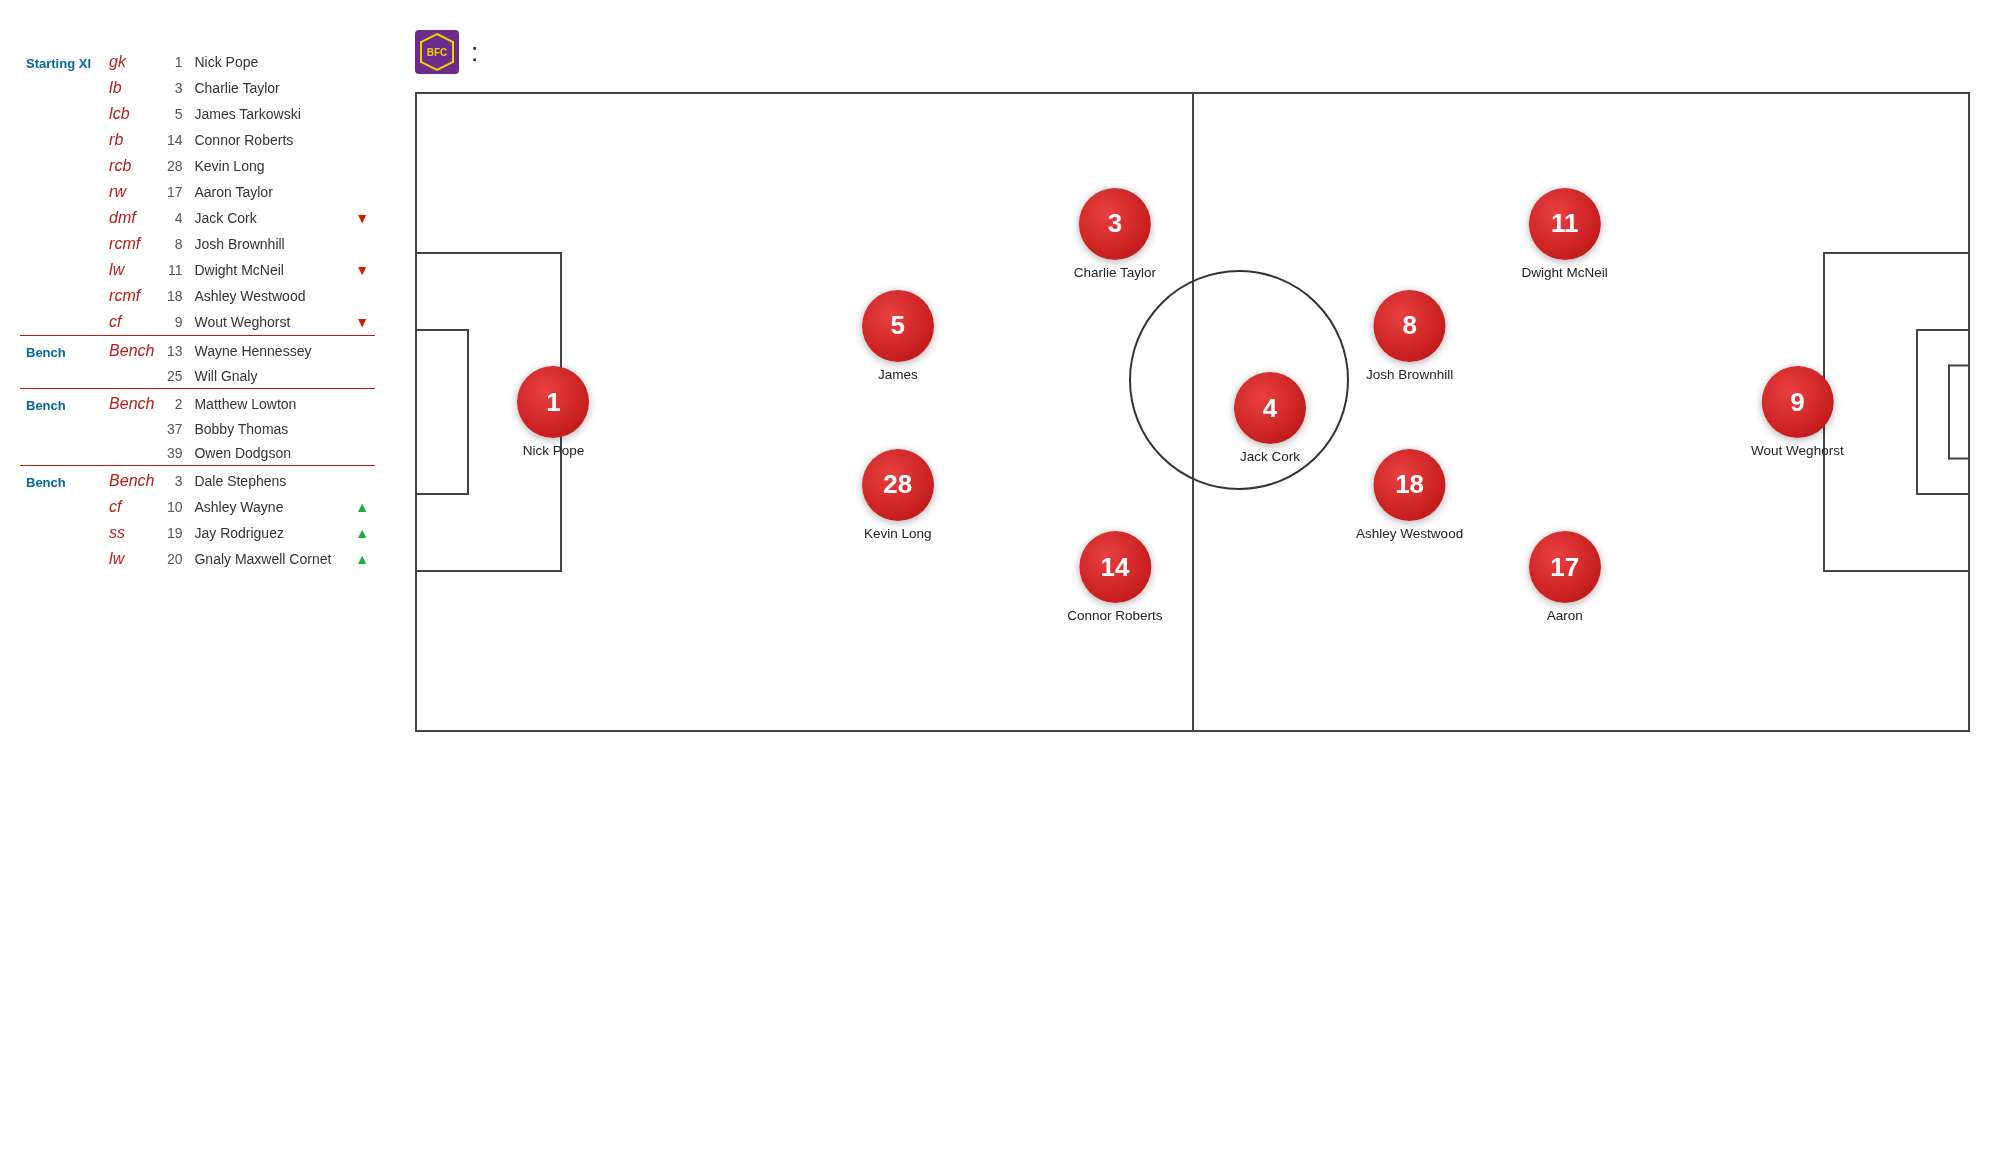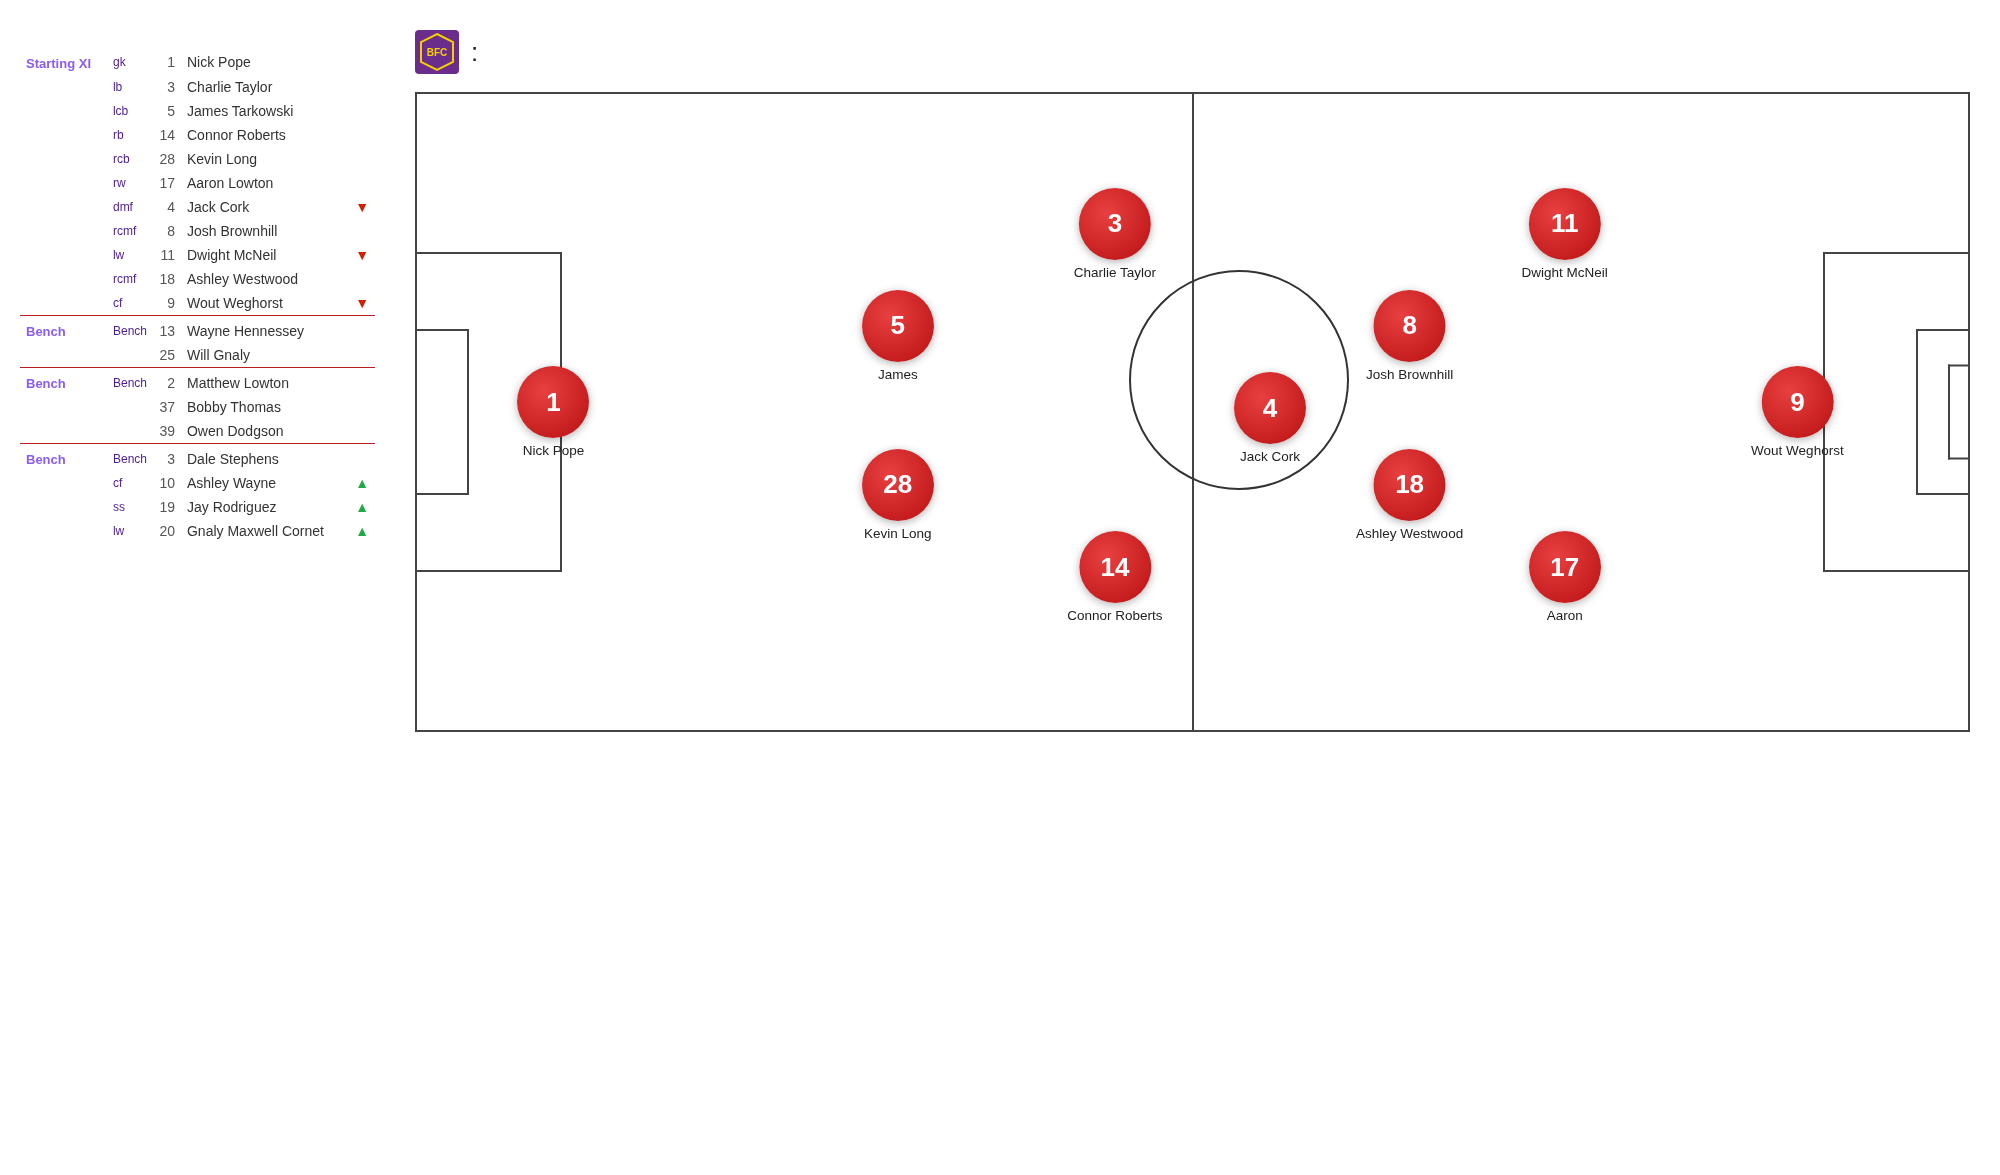--- a/index.html
+++ b/index.html
@@ -30,27 +30,28 @@
       font-size: 14px;
     }
     .lineup-table td {
       padding: 4px 6px;
       vertical-align: middle;
       color: #333;
     }
     .lineup-table .section-label {
       font-weight: 600;
       font-size: 13px;
-      color: #8b5cf6;
+      color: #0369a1;
       padding-top: 8px;
     }
     .lineup-table .pos {
-      color: #4c1d95;
-      font-size: 12px;
+      color: #b91c1c;
+      font-size: 16px;
       width: 40px;
+      font-style: italic;
     }
     .lineup-table .num {
       width: 28px;
       text-align: right;
       color: #555;
     }
     .lineup-table .name {
       min-width: 130px;
     }
     .lineup-table .icon-cell {
@@ -249,21 +250,21 @@
           <td class="section-label"></td>
           <td class="pos">rcb</td>
           <td class="num">28</td>
           <td class="name">Kevin Long</td>
           <td class="icon-cell"></td>
         </tr>
         <tr>
           <td class="section-label"></td>
           <td class="pos">rw</td>
           <td class="num">17</td>
-          <td class="name">Aaron  Lowton</td>
+          <td class="name">Aaron  Taylor</td>
           <td class="icon-cell"></td>
         </tr>
         <tr>
           <td class="section-label"></td>
           <td class="pos">dmf</td>
           <td class="num">4</td>
           <td class="name">Jack Cork</td>
           <td class="icon-cell"><span class="arrow-down">▼</span></td>
         </tr>
         <tr>

